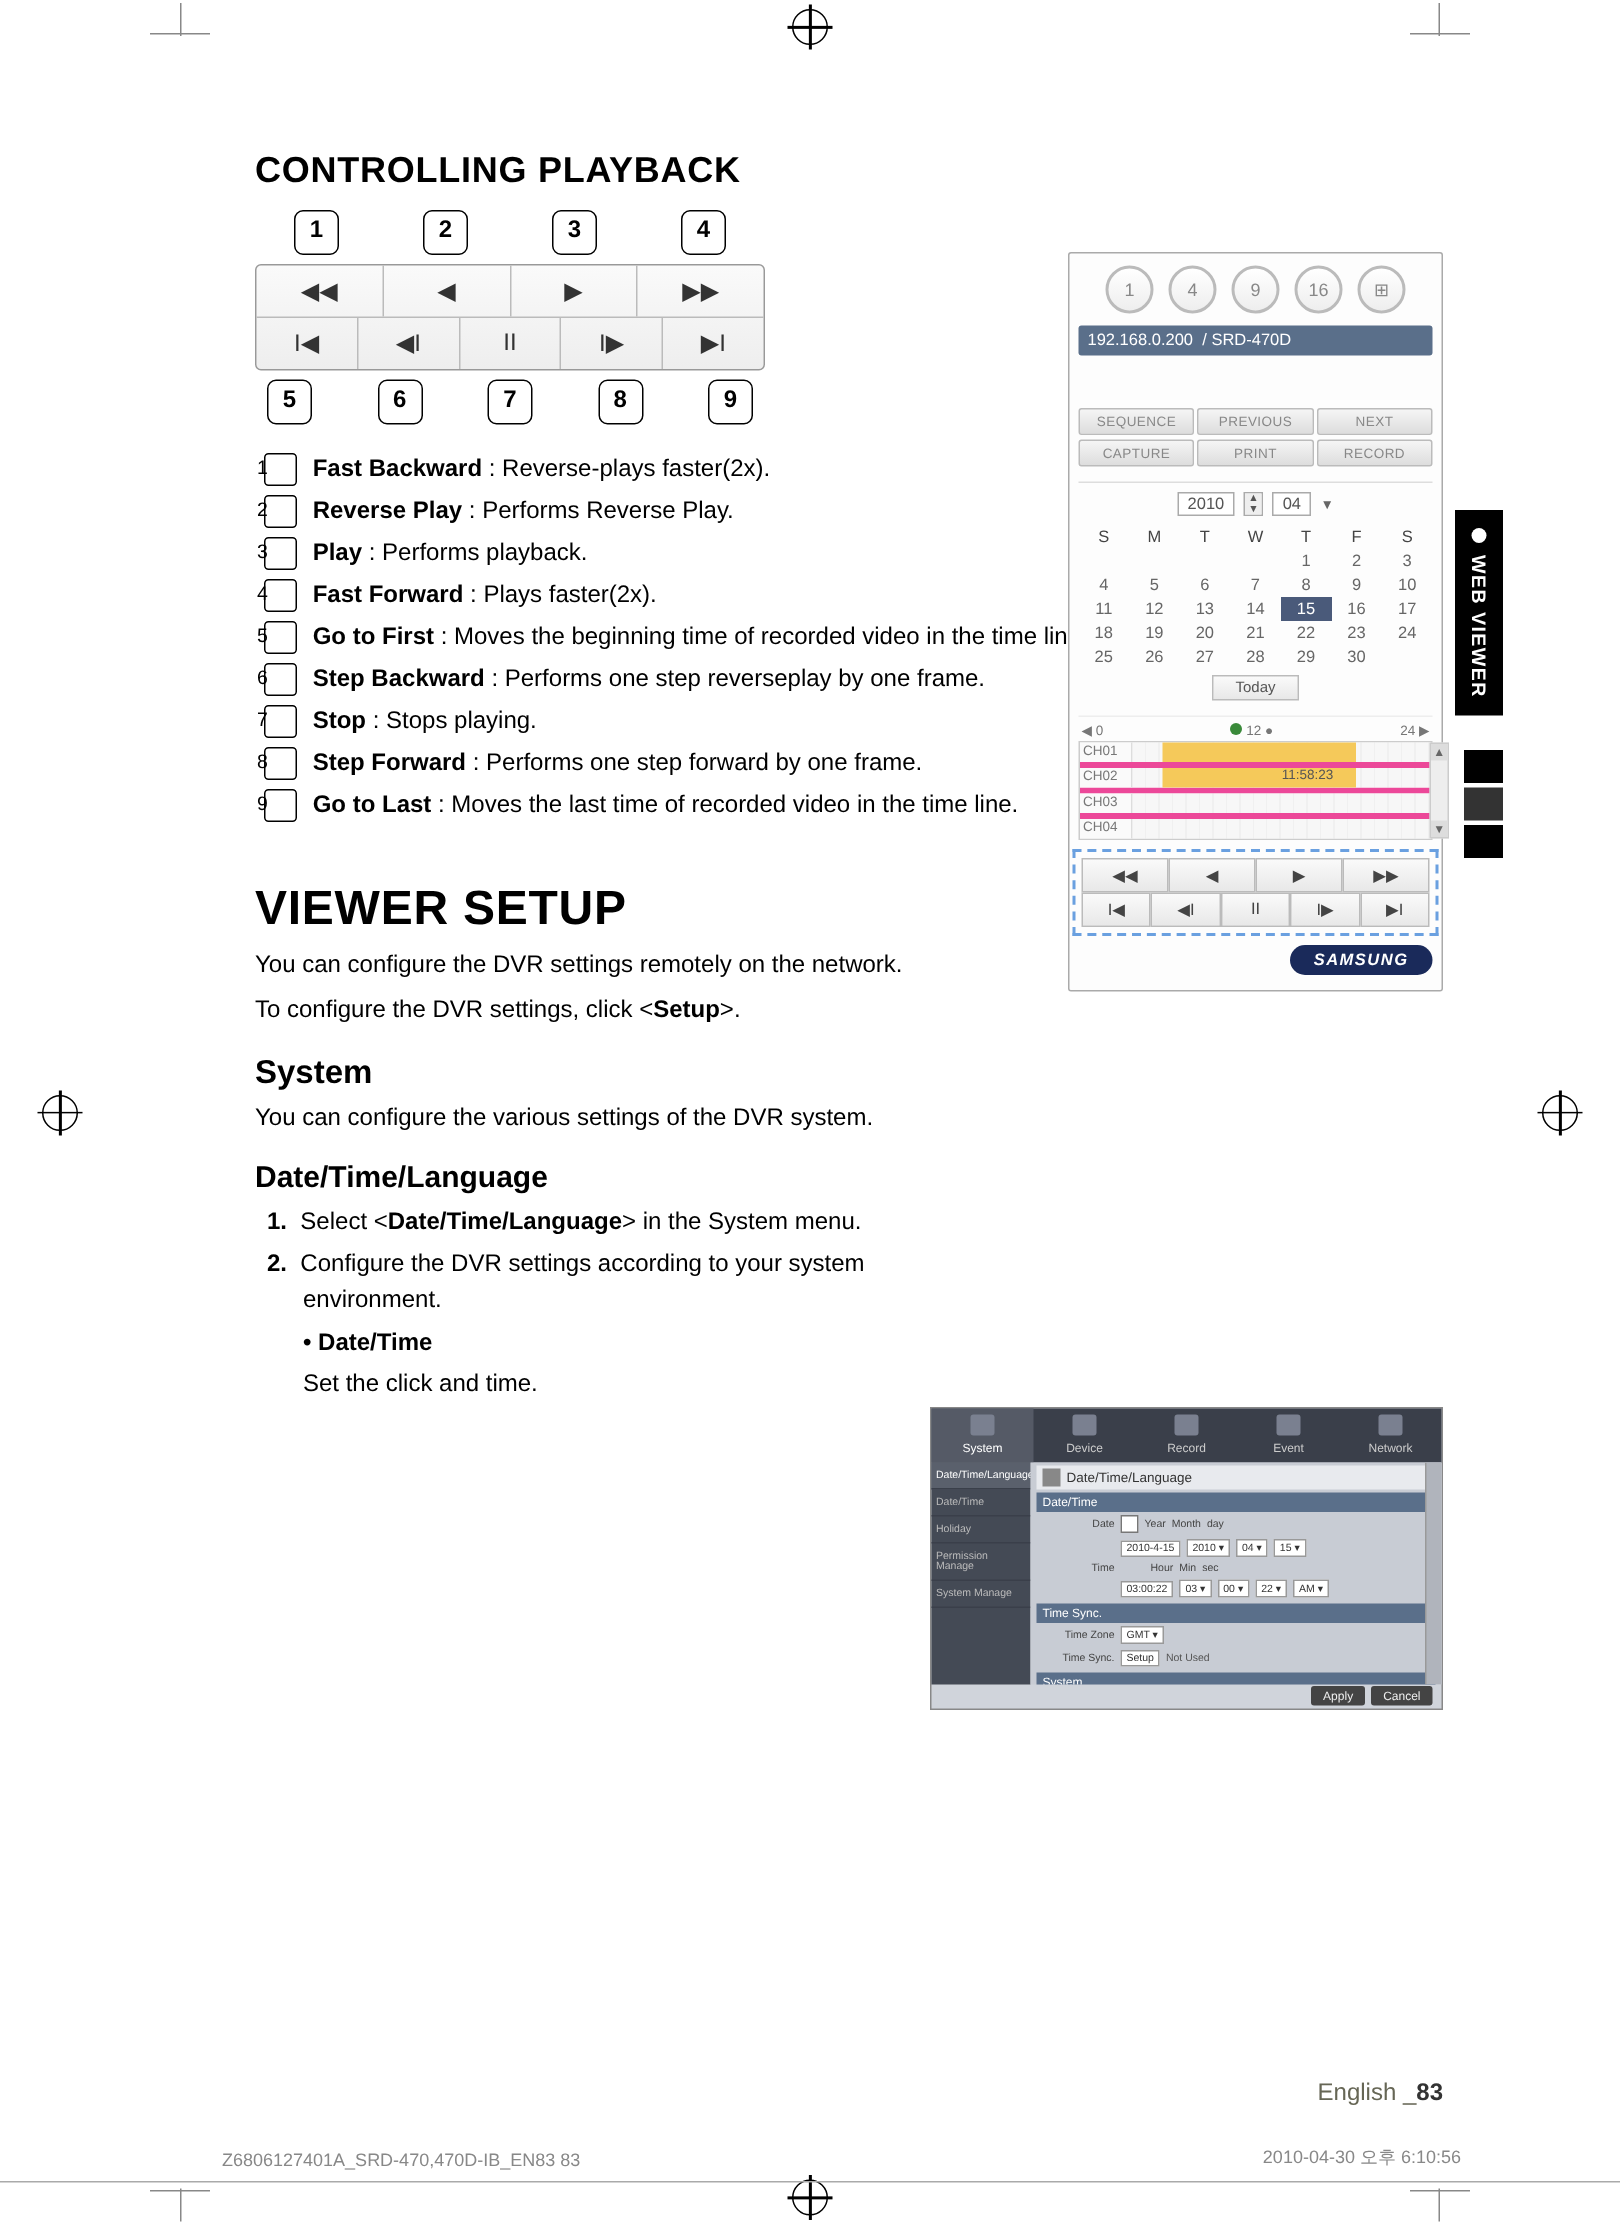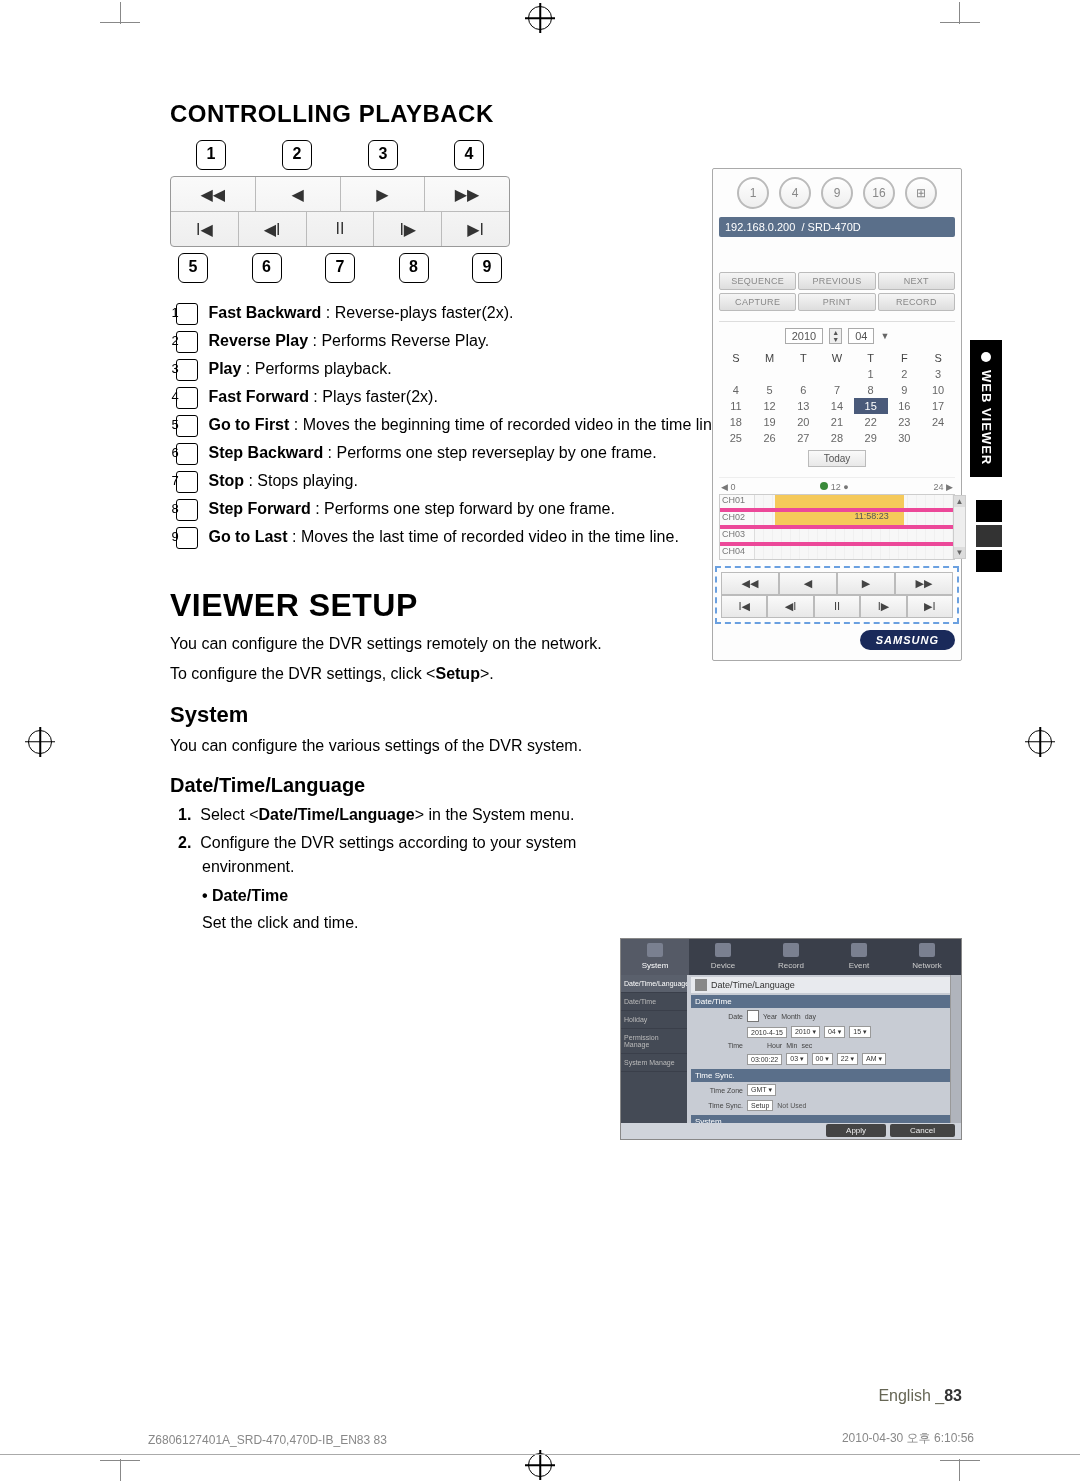--- a/index.html
+++ b/index.html
@@ -116,21 +116,21 @@
 .sf-side div { padding:5px 3px; font-size:7px; border-bottom:1px solid #3a3f4a; color:#bbb; }
 .sf-side div.active { background:#5a606c; color:#fff; }
 .sf-main { flex:1; background:#c8ccd4; position:relative; padding:2px 4px; overflow:hidden; }
 .sf-title { background:#e8eaee; color:#333; font-size:9px; padding:2px 4px; display:flex; align-items:center; gap:4px; }
 .sf-title .ic2 { width:12px; height:12px; background:#888; display:inline-block; }
 .sf-section { background:#5a6f8a; color:#fff; font-size:8px; padding:2px 4px; margin-top:2px; }
 .sf-row { display:flex; gap:4px; padding:2px 4px; font-size:7px; color:#333; align-items:center; }
 .sf-row .lbl { width:48px; text-align:right; color:#444; }
 .sf-row .fld { background:#fff; border:1px solid #999; padding:1px 3px; font-size:7px; }
 .sf-foot { position:absolute; right:6px; bottom:2px; display:flex; gap:4px; }
-.sf-foot span { background:#444; color:#eee; font-size:8px; padding:2px 20px; border-radius:2px; }
+.sf-foot span { background:#444; color:#eee; font-size:8px; padding:2px 8px; border-radius:2px; }
 .sf-scroll { position:absolute; right:0; top:0; bottom:0; width:10px; background:#b0b4bc; border-left:1px solid #999; }
 
 .footer { position:absolute; bottom:78px; right:118px; font-size:16px; color:#665; }
 .footer b { color:#333; }
 .print-bar { position:absolute; bottom:28px; left:0; right:0; height:1px; background:#aaa; }
 .footer-meta { position:absolute; bottom:36px; left:148px; font-size:12px; color:#888; }
 .footer-date { position:absolute; bottom:36px; right:106px; font-size:12px; color:#888; }
 .crop-bot-reg { position:absolute; bottom:6px; left:50%; transform:translateX(-50%); }
 </style>
 </head>

